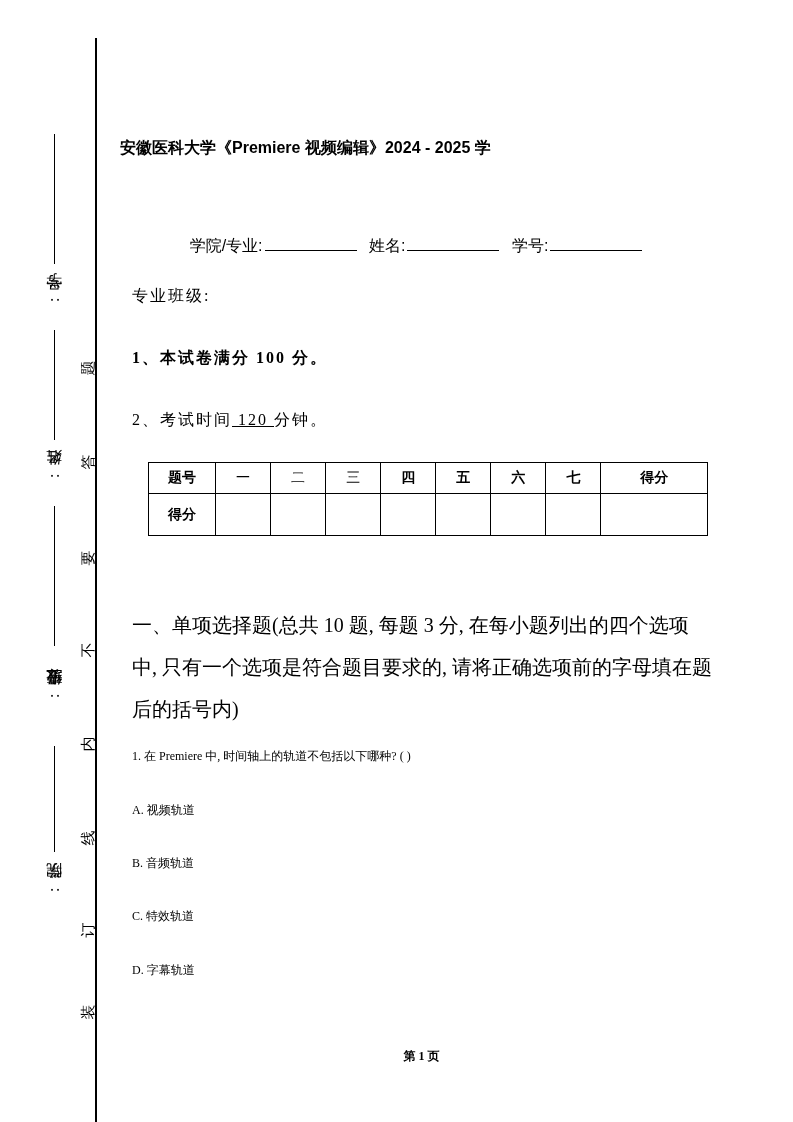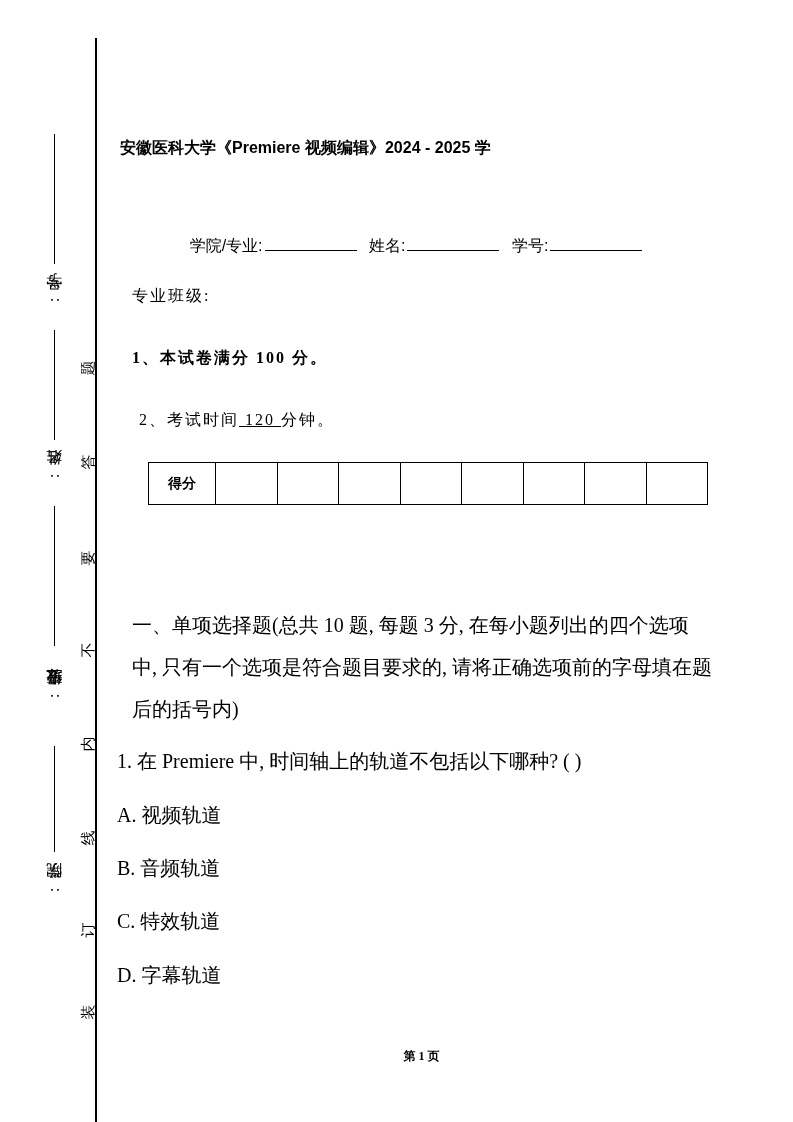--- a/index.html
+++ b/index.html
@@ -45,21 +45,21 @@
       border: 1px solid #000; text-align: center; padding: 0;
     }
     table.score tr.h td { height: 30px; }
     table.score tr.r1 td { height: 41px; }
     table.score tr.r2 td { height: 50px; }
     table.score td.lab { font-weight: bold; width: 66px; }
     .section {
       position: absolute; left: 132px; top: 604px; width: 580px;
       font-size: 20px; line-height: 42px; font-family: "Liberation Serif", serif;
     }
-    .q { position: absolute; left: 117px; font-size: 20px; text-align: right; }
+    .q { position: absolute; left: 132px; font-size: 12px; text-align: right; }
     .footer {
       position: absolute; top: 1048px; left: 0; width: 843px; text-align: center;
       font-family: "Liberation Serif", serif; font-weight: bold; font-size: 12px;
     }
   </style>
 </head>
 <body>
 
 <div class="binding-line"></div>
 
@@ -86,26 +86,37 @@
 </div>
 
 <div class="info-line">
   <span>学院/专业:</span><span class="blank"></span>
   <span>姓名:</span><span class="blank"></span>
   <span>学号:</span><span class="blank"></span>
 </div>
 
 <div class="para" style="top:286px;">专业班级:</div>
 <div class="para" style="top:348px;font-weight:bold;">1、本试卷满分 100 分。</div>
-<div class="para" style="top:410px;margin-left:7px;">
+<div class="para" style="top:410px;">
   <span>2、考试时间</span><u> 120 </u><span>分钟。</span>
 </div>
 
 <table class="score">
   <tbody>
+      <tr class="h">
+    <td class="lab">题号</td>
+    <td>一</td>
+    <td>二</td>
+    <td>三</td>
+    <td style="font-weight:bold;">四</td>
+    <td style="font-weight:bold;">五</td>
+    <td style="font-weight:bold;">六</td>
+    <td style="font-weight:bold;">七</td>
+    <td style="font-weight:bold;">得分</td>
+  </tr>
   <tr class="r1">
     <td class="lab">得分</td>
     <td></td>
     <td></td>
     <td></td>
     <td></td>
     <td></td>
     <td></td>
     <td></td>
     <td></td>

